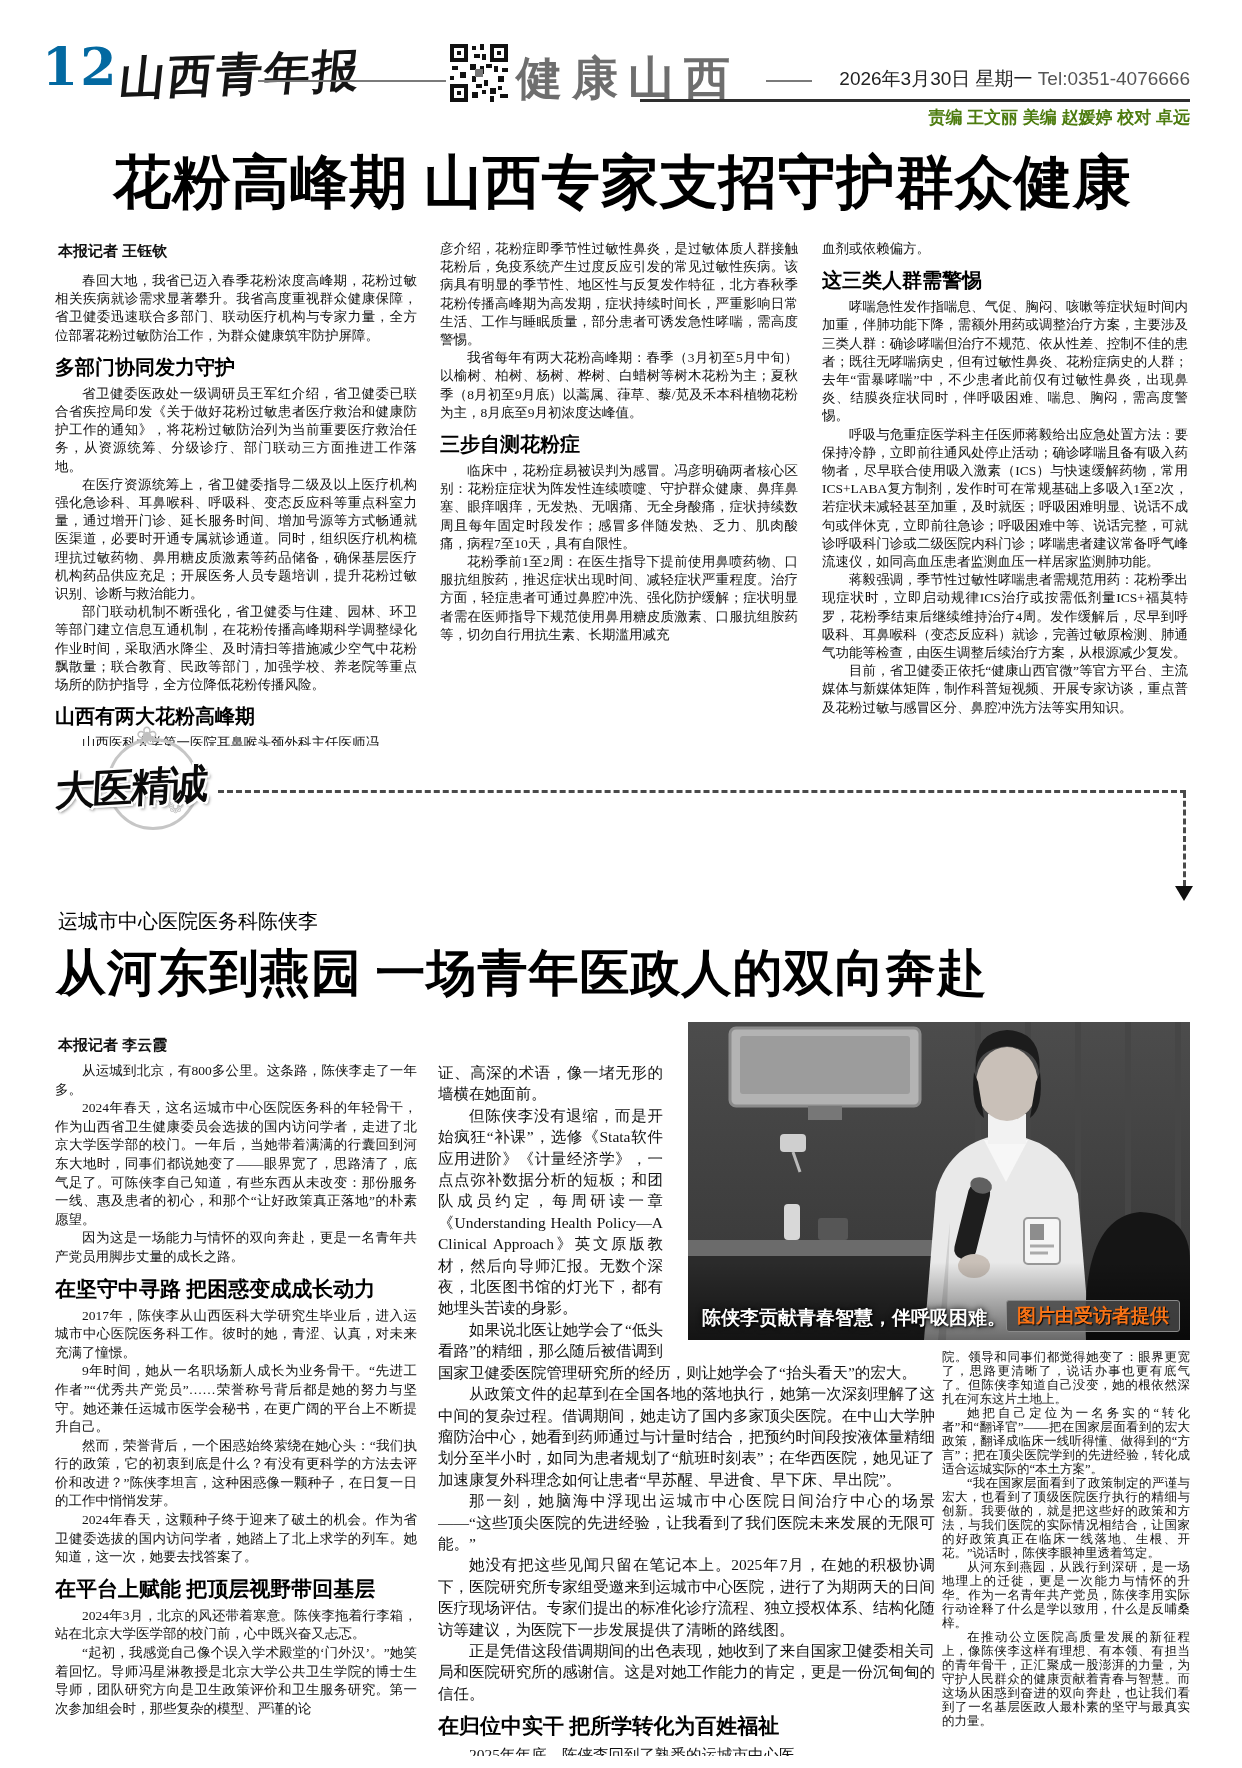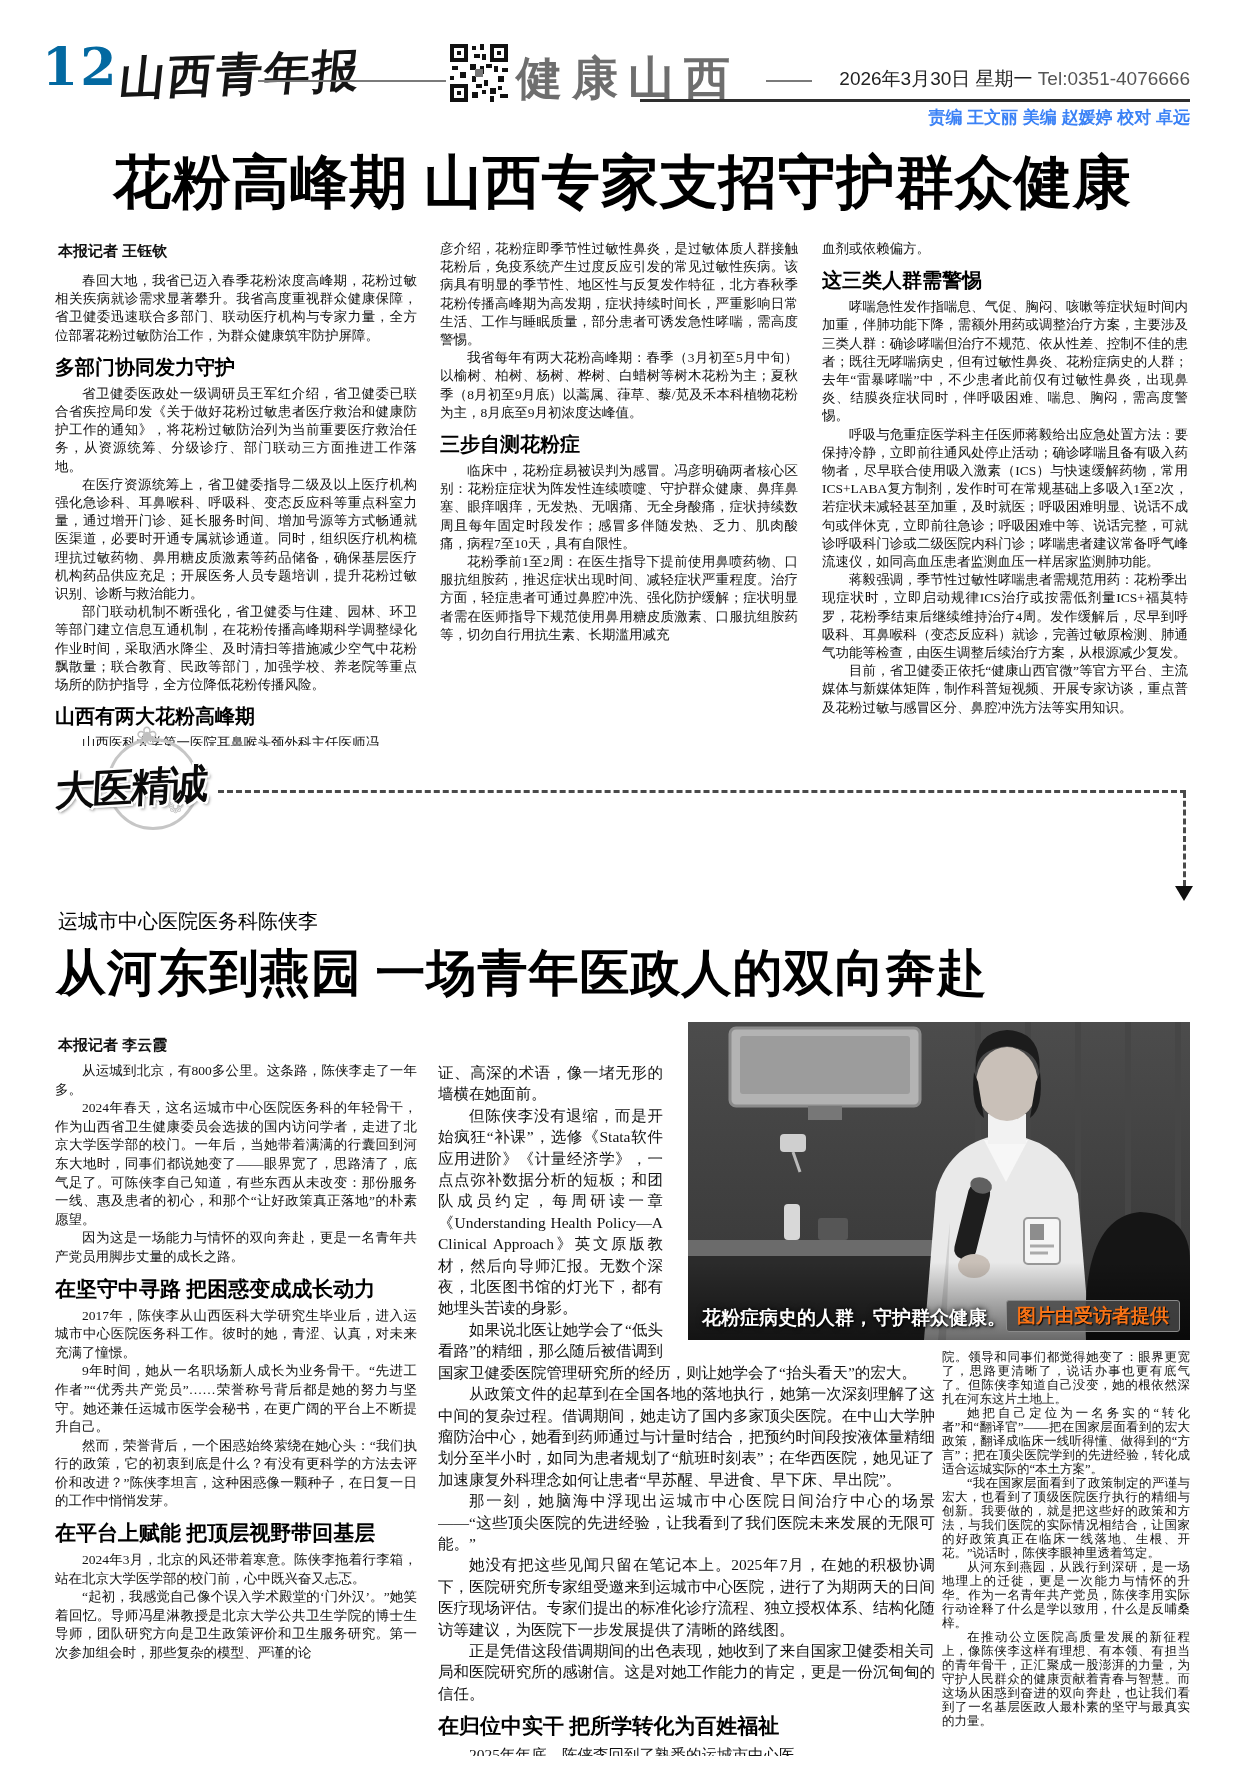--- a/index.html
+++ b/index.html
@@ -10,21 +10,21 @@
   .abs{position:absolute;}
   
   .page-num{font-family:"DejaVu Serif",serif;font-weight:bold;font-size:52px;color:#0369a1;letter-spacing:2px;}
   .masthead{font-weight:bold;font-size:46px;color:#151515;transform:skewX(-8deg) rotate(-2deg);letter-spacing:2px;}
   .rule{border-top:2px solid #7a7a7a;height:0;}
   .section-title{font-weight:bold;font-size:46px;color:#6e6e6e;letter-spacing:10px;font-family:"Liberation Sans",sans-serif;}
   .date-line{width:550px;text-align:right;font-size:19px;font-family:"Liberation Sans",sans-serif;}
   .date-line .d{font-weight:normal;color:#222;}
   .date-line .t{color:#555;}
   .header-rule{border-top:3px solid #2e2e2e;}
-  .editors{width:550px;text-align:right;font-size:17px;font-weight:bold;color:#3b82f6;font-family:"Liberation Sans",sans-serif;}
+  .editors{width:550px;text-align:right;font-size:17px;font-weight:bold;color:#4d7c0f;font-family:"Liberation Sans",sans-serif;}
   
   .a1-title{width:1135px;text-align:center;font-size:58px;font-weight:bold;letter-spacing:1px;color:#000;}
   .byline{font-size:15px;font-weight:bold;font-family:"Liberation Sans",sans-serif;color:#111;}
   .col{overflow:hidden;text-align:justify;}
   .a1col{font-size:13.5px;line-height:18.2px;}
   .para{margin:0;text-indent:2em;}
   .para.cont{text-indent:0;}
   .subhead{font-weight:bold;font-size:20px;line-height:26px;margin:9px 0 5px 0;text-indent:0;color:#000;}
   
   .badge{width:170px;height:92px;}
@@ -155,20 +155,21 @@
 <div class="abs byline" style="left:58px;top:1036px;">本报记者 李云霞</div>
 
 <div class="abs col a2c1" style="left:55px;top:1062px;width:362px;height:694px;">
     <div class="para">从运城到北京，有800多公里。这条路，陈侠李走了一年多。</div>
     <div class="para">2024年春天，这名运城市中心医院医务科的年轻骨干，作为山西省卫生健康委员会选拔的国内访问学者，走进了北京大学医学部的校门。一年后，当她带着满满的行囊回到河东大地时，同事们都说她变了——眼界宽了，思路清了，底气足了。可陈侠李自己知道，有些东西从未改变：那份服务一线、惠及患者的初心，和那个“让好政策真正落地”的朴素愿望。</div>
     <div class="para">因为这是一场能力与情怀的双向奔赴，更是一名青年共产党员用脚步丈量的成长之路。</div>
     <div class="subhead">在坚守中寻路 把困惑变成成长动力</div>
     <div class="para">2017年，陈侠李从山西医科大学研究生毕业后，进入运城市中心医院医务科工作。彼时的她，青涩、认真，对未来充满了憧憬。</div>
     <div class="para">9年时间，她从一名职场新人成长为业务骨干。“先进工作者”“优秀共产党员”……荣誉称号背后都是她的努力与坚守。她还兼任运城市医学会秘书，在更广阔的平台上不断提升自己。</div>
     <div class="para">然而，荣誉背后，一个困惑始终萦绕在她心头：“我们执行的政策，它的初衷到底是什么？有没有更科学的方法去评价和改进？”陈侠李坦言，这种困惑像一颗种子，在日复一日的工作中悄悄发芽。</div>
+    <div class="para">2024年春天，这颗种子终于迎来了破土的机会。作为省卫健委选拔的国内访问学者，她踏上了北上求学的列车。她知道，这一次，她要去找答案了。</div>
     <div class="subhead">在平台上赋能 把顶层视野带回基层</div>
     <div class="para">2024年3月，北京的风还带着寒意。陈侠李拖着行李箱，站在北京大学医学部的校门前，心中既兴奋又忐忑。</div>
     <div class="para">“起初，我感觉自己像个误入学术殿堂的‘门外汉’。”她笑着回忆。导师冯星淋教授是北京大学公共卫生学院的博士生导师，团队研究方向是卫生政策评价和卫生服务研究。第一次参加组会时，那些复杂的模型、严谨的论</div>
   </div>
 
 <div class="abs col a2c2" style="left:438px;top:1062px;width:497px;height:694px;">
   <div class="wrap-spacer"></div>
 <div class="para cont">证、高深的术语，像一堵无形的墙横在她面前。</div>
     <div class="para">但陈侠李没有退缩，而是开始疯狂“补课”，选修《Stata软件应用进阶》《计量经济学》，一点点弥补数据分析的短板；和团队成员约定，每周研读一章《Understanding Health Policy—A Clinical Approach》英文原版教材，然后向导师汇报。无数个深夜，北医图书馆的灯光下，都有她埋头苦读的身影。</div>
     <div class="para">如果说北医让她学会了“低头看路”的精细，那么随后被借调到国家卫健委医院管理研究所的经历，则让她学会了“抬头看天”的宏大。</div>
@@ -231,21 +232,21 @@
       <g transform="rotate(14 282 204)">
         <rect x="272" y="160" width="22" height="78" rx="10" fill="#1e1e1e"></rect>
         <ellipse cx="283" cy="162" rx="11" ry="8" fill="#606060"></ellipse>
       </g>
       <ellipse cx="286" cy="244" rx="16" ry="12" fill="#c9c0b8"></ellipse>
     </g>
 
     <path d="M398 318 Q392 196 452 190 Q502 192 502 240 L502 318 Z" fill="#151515"></path>
     <rect x="0" y="240" width="502" height="78" fill="url(#fade)"></rect>
   </svg>
-  <div class="photo-caption">花粉症病史的人群，守护群众健康。</div>
+  <div class="photo-caption">陈侠李贡献青春智慧，伴呼吸困难。</div>
   <div class="photo-credit">图片由受访者提供</div>
 </div>
 
 <div class="abs col a2c3" style="left:942px;top:1350px;width:248px;height:404px;">
     <div class="para cont">院。领导和同事们都觉得她变了：眼界更宽了，思路更清晰了，说话办事也更有底气了。但陈侠李知道自己没变，她的根依然深扎在河东这片土地上。</div>
     <div class="para">她把自己定位为一名务实的“转化者”和“翻译官”——把在国家层面看到的宏大政策，翻译成临床一线听得懂、做得到的“方言”；把在顶尖医院学到的先进经验，转化成适合运城实际的“本土方案”。</div>
     <div class="para">“我在国家层面看到了政策制定的严谨与宏大，也看到了顶级医院医疗执行的精细与创新。我要做的，就是把这些好的政策和方法，与我们医院的实际情况相结合，让国家的好政策真正在临床一线落地、生根、开花。”说话时，陈侠李眼神里透着笃定。</div>
     <div class="para">从河东到燕园，从践行到深研，是一场地理上的迁徙，更是一次能力与情怀的升华。作为一名青年共产党员，陈侠李用实际行动诠释了什么是学以致用，什么是反哺桑梓。</div>
     <div class="para">在推动公立医院高质量发展的新征程上，像陈侠李这样有理想、有本领、有担当的青年骨干，正汇聚成一股澎湃的力量，为守护人民群众的健康贡献着青春与智慧。而这场从困惑到奋进的双向奔赴，也让我们看到了一名基层医政人最朴素的坚守与最真实的力量。</div>
   </div>

